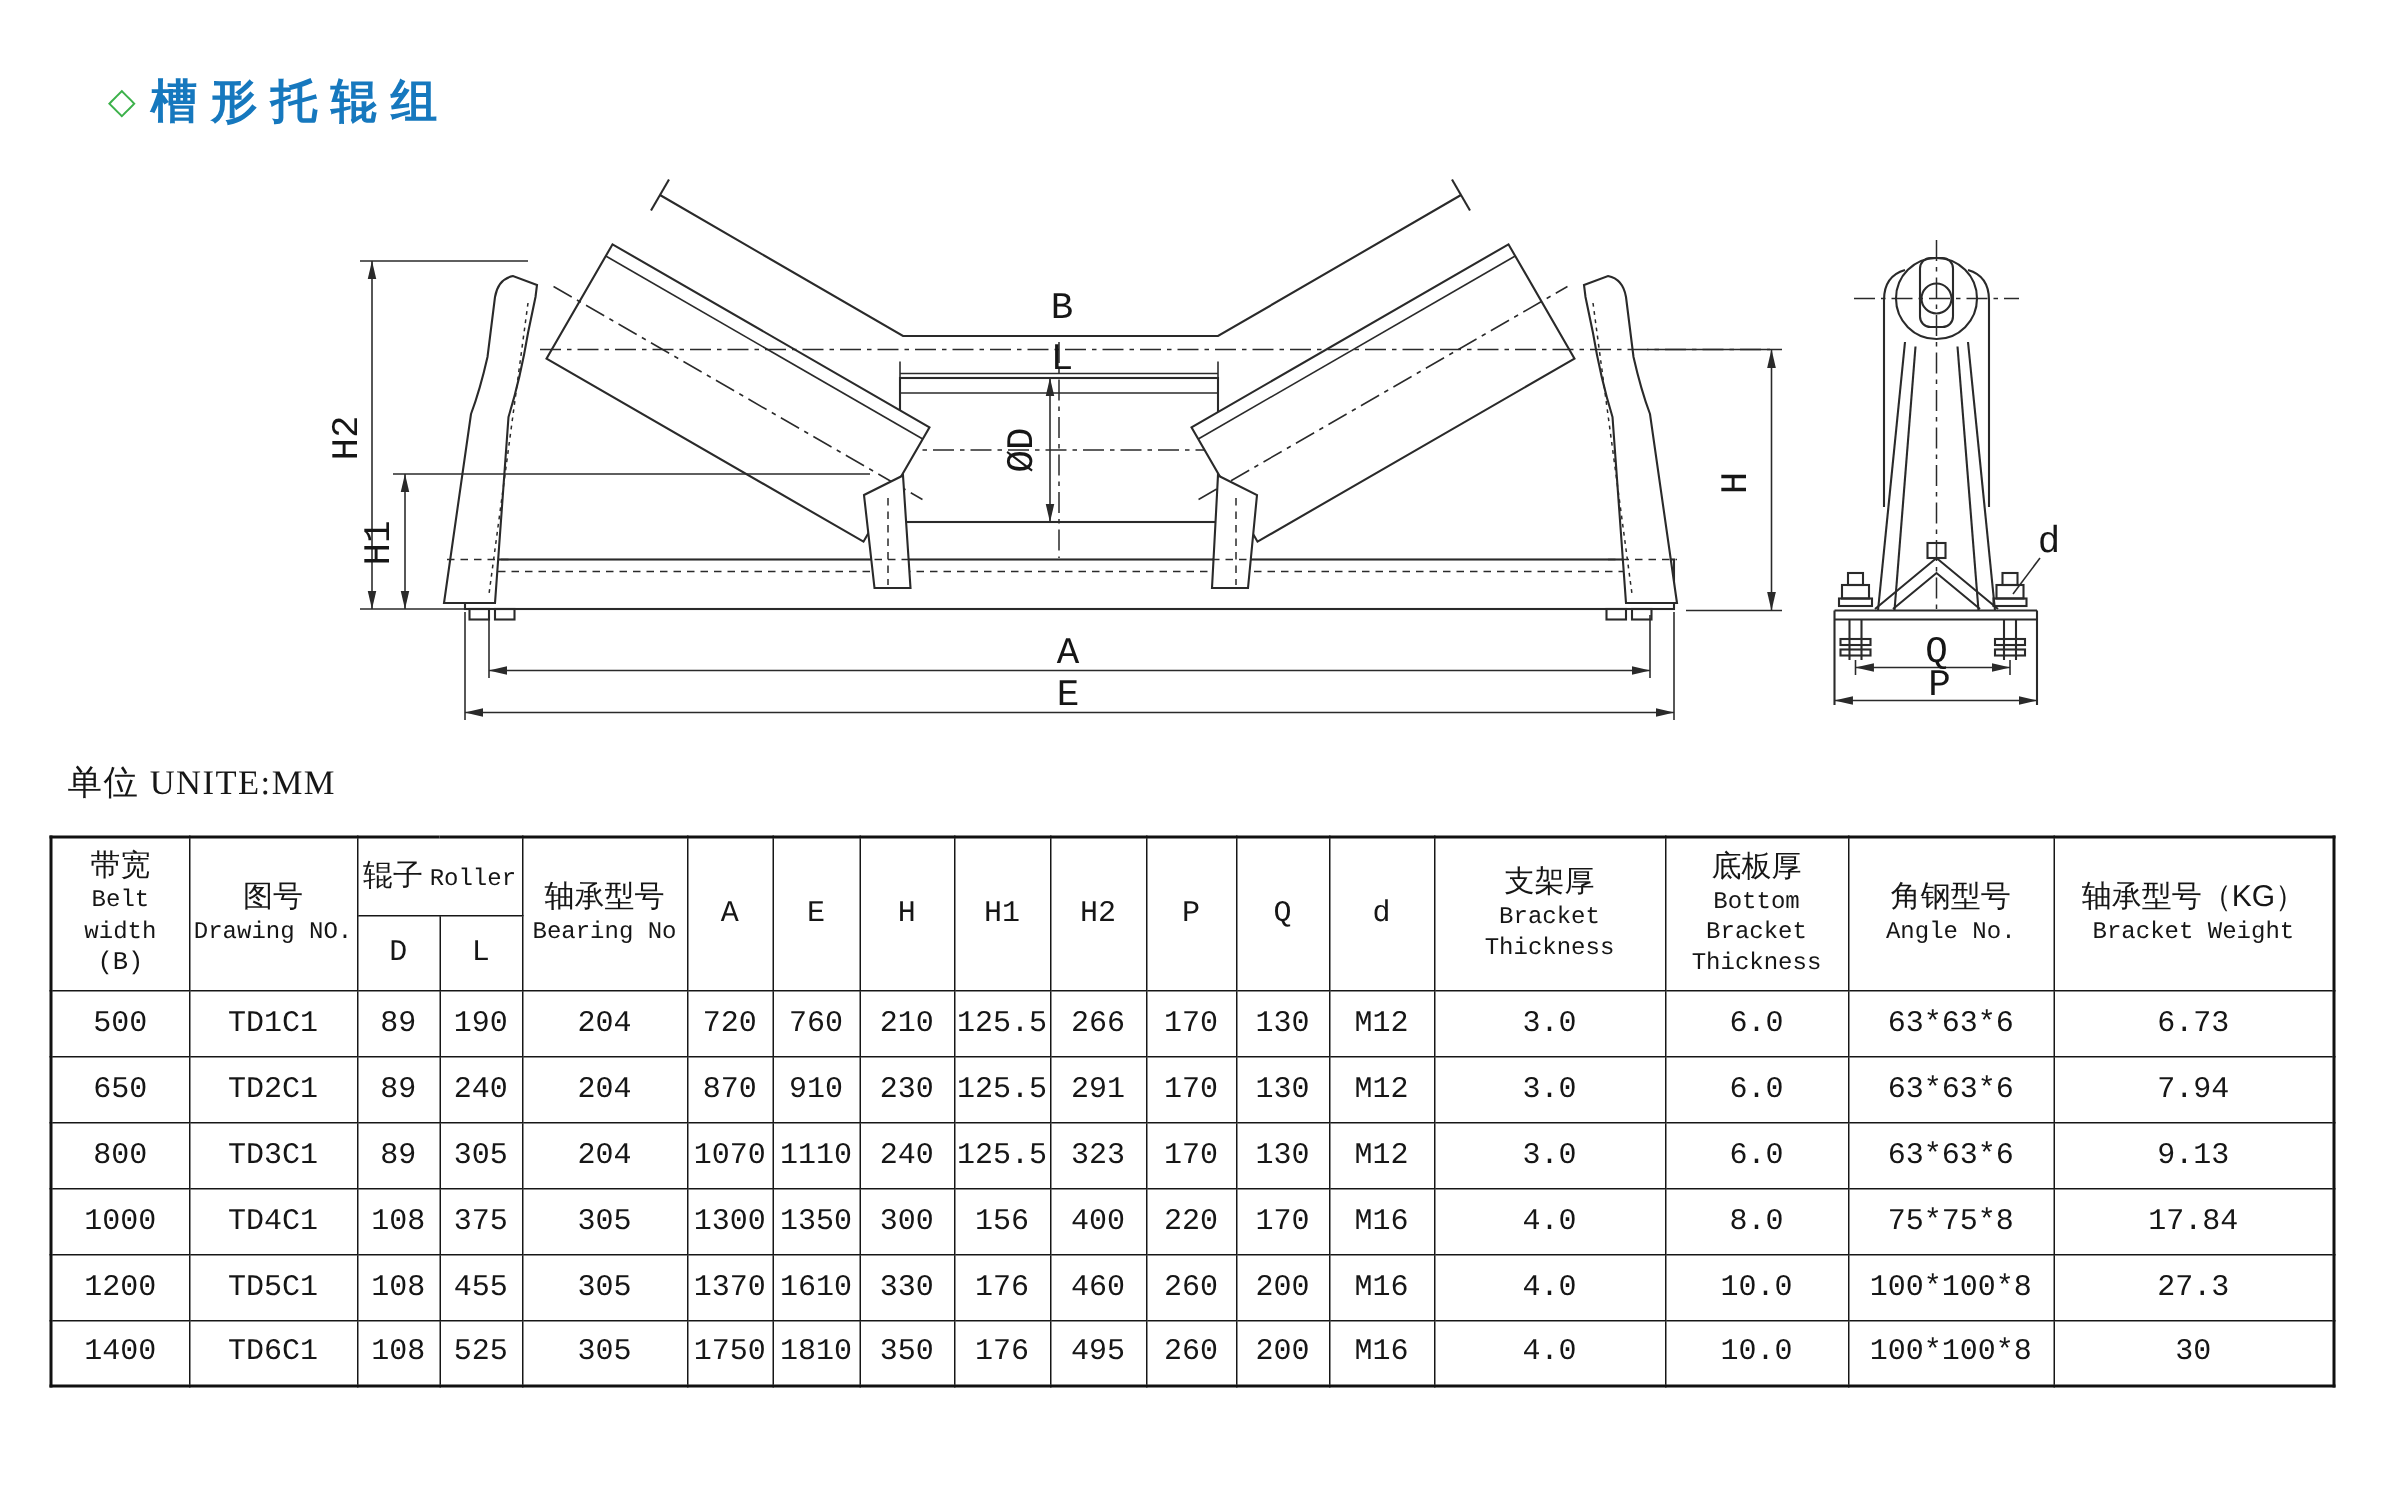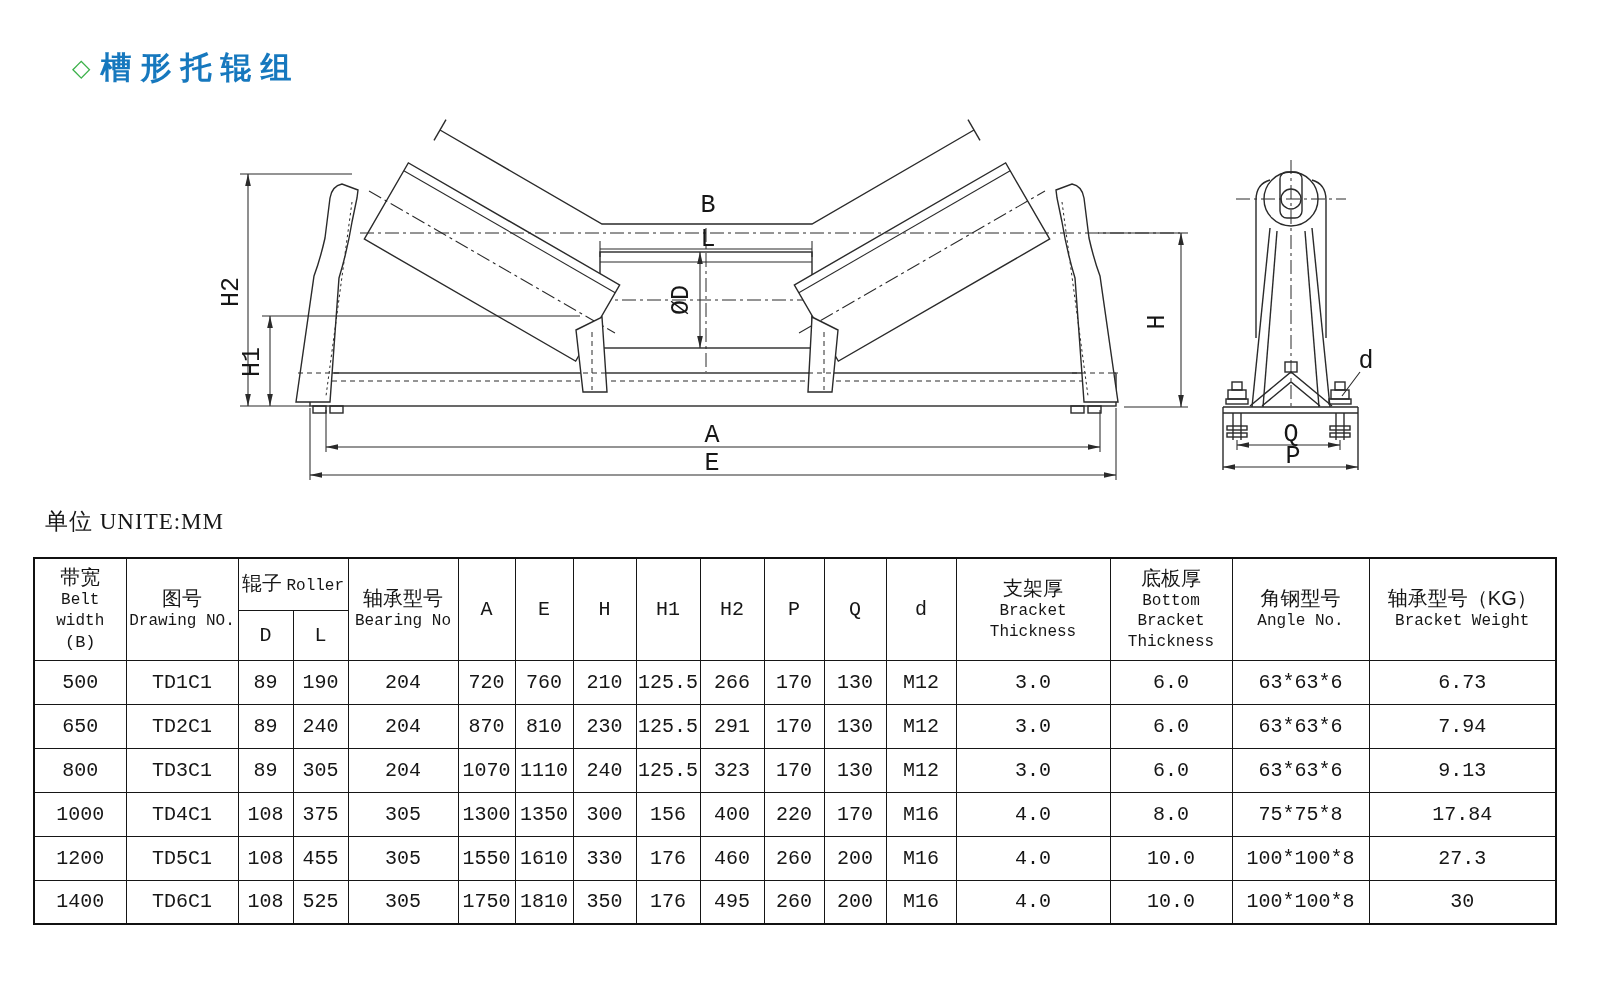--- a/index.html
+++ b/index.html
@@ -336,21 +336,21 @@
           <td>63*63*6</td>
           <td>6.73</td>
         </tr>
         <tr>
           <td>650</td>
           <td>TD2C1</td>
           <td>89</td>
           <td>240</td>
           <td>204</td>
           <td>870</td>
-          <td>810</td>
+          <td>910</td>
           <td>230</td>
           <td>125.5</td>
           <td>291</td>
           <td>170</td>
           <td>130</td>
           <td>M12</td>
           <td>3.0</td>
           <td>6.0</td>
           <td>63*63*6</td>
           <td>7.94</td>
@@ -392,21 +392,21 @@
           <td>8.0</td>
           <td>75*75*8</td>
           <td>17.84</td>
         </tr>
         <tr>
           <td>1200</td>
           <td>TD5C1</td>
           <td>108</td>
           <td>455</td>
           <td>305</td>
-          <td>1550</td>
+          <td>1370</td>
           <td>1610</td>
           <td>330</td>
           <td>176</td>
           <td>460</td>
           <td>260</td>
           <td>200</td>
           <td>M16</td>
           <td>4.0</td>
           <td>10.0</td>
           <td>100*100*8</td>

